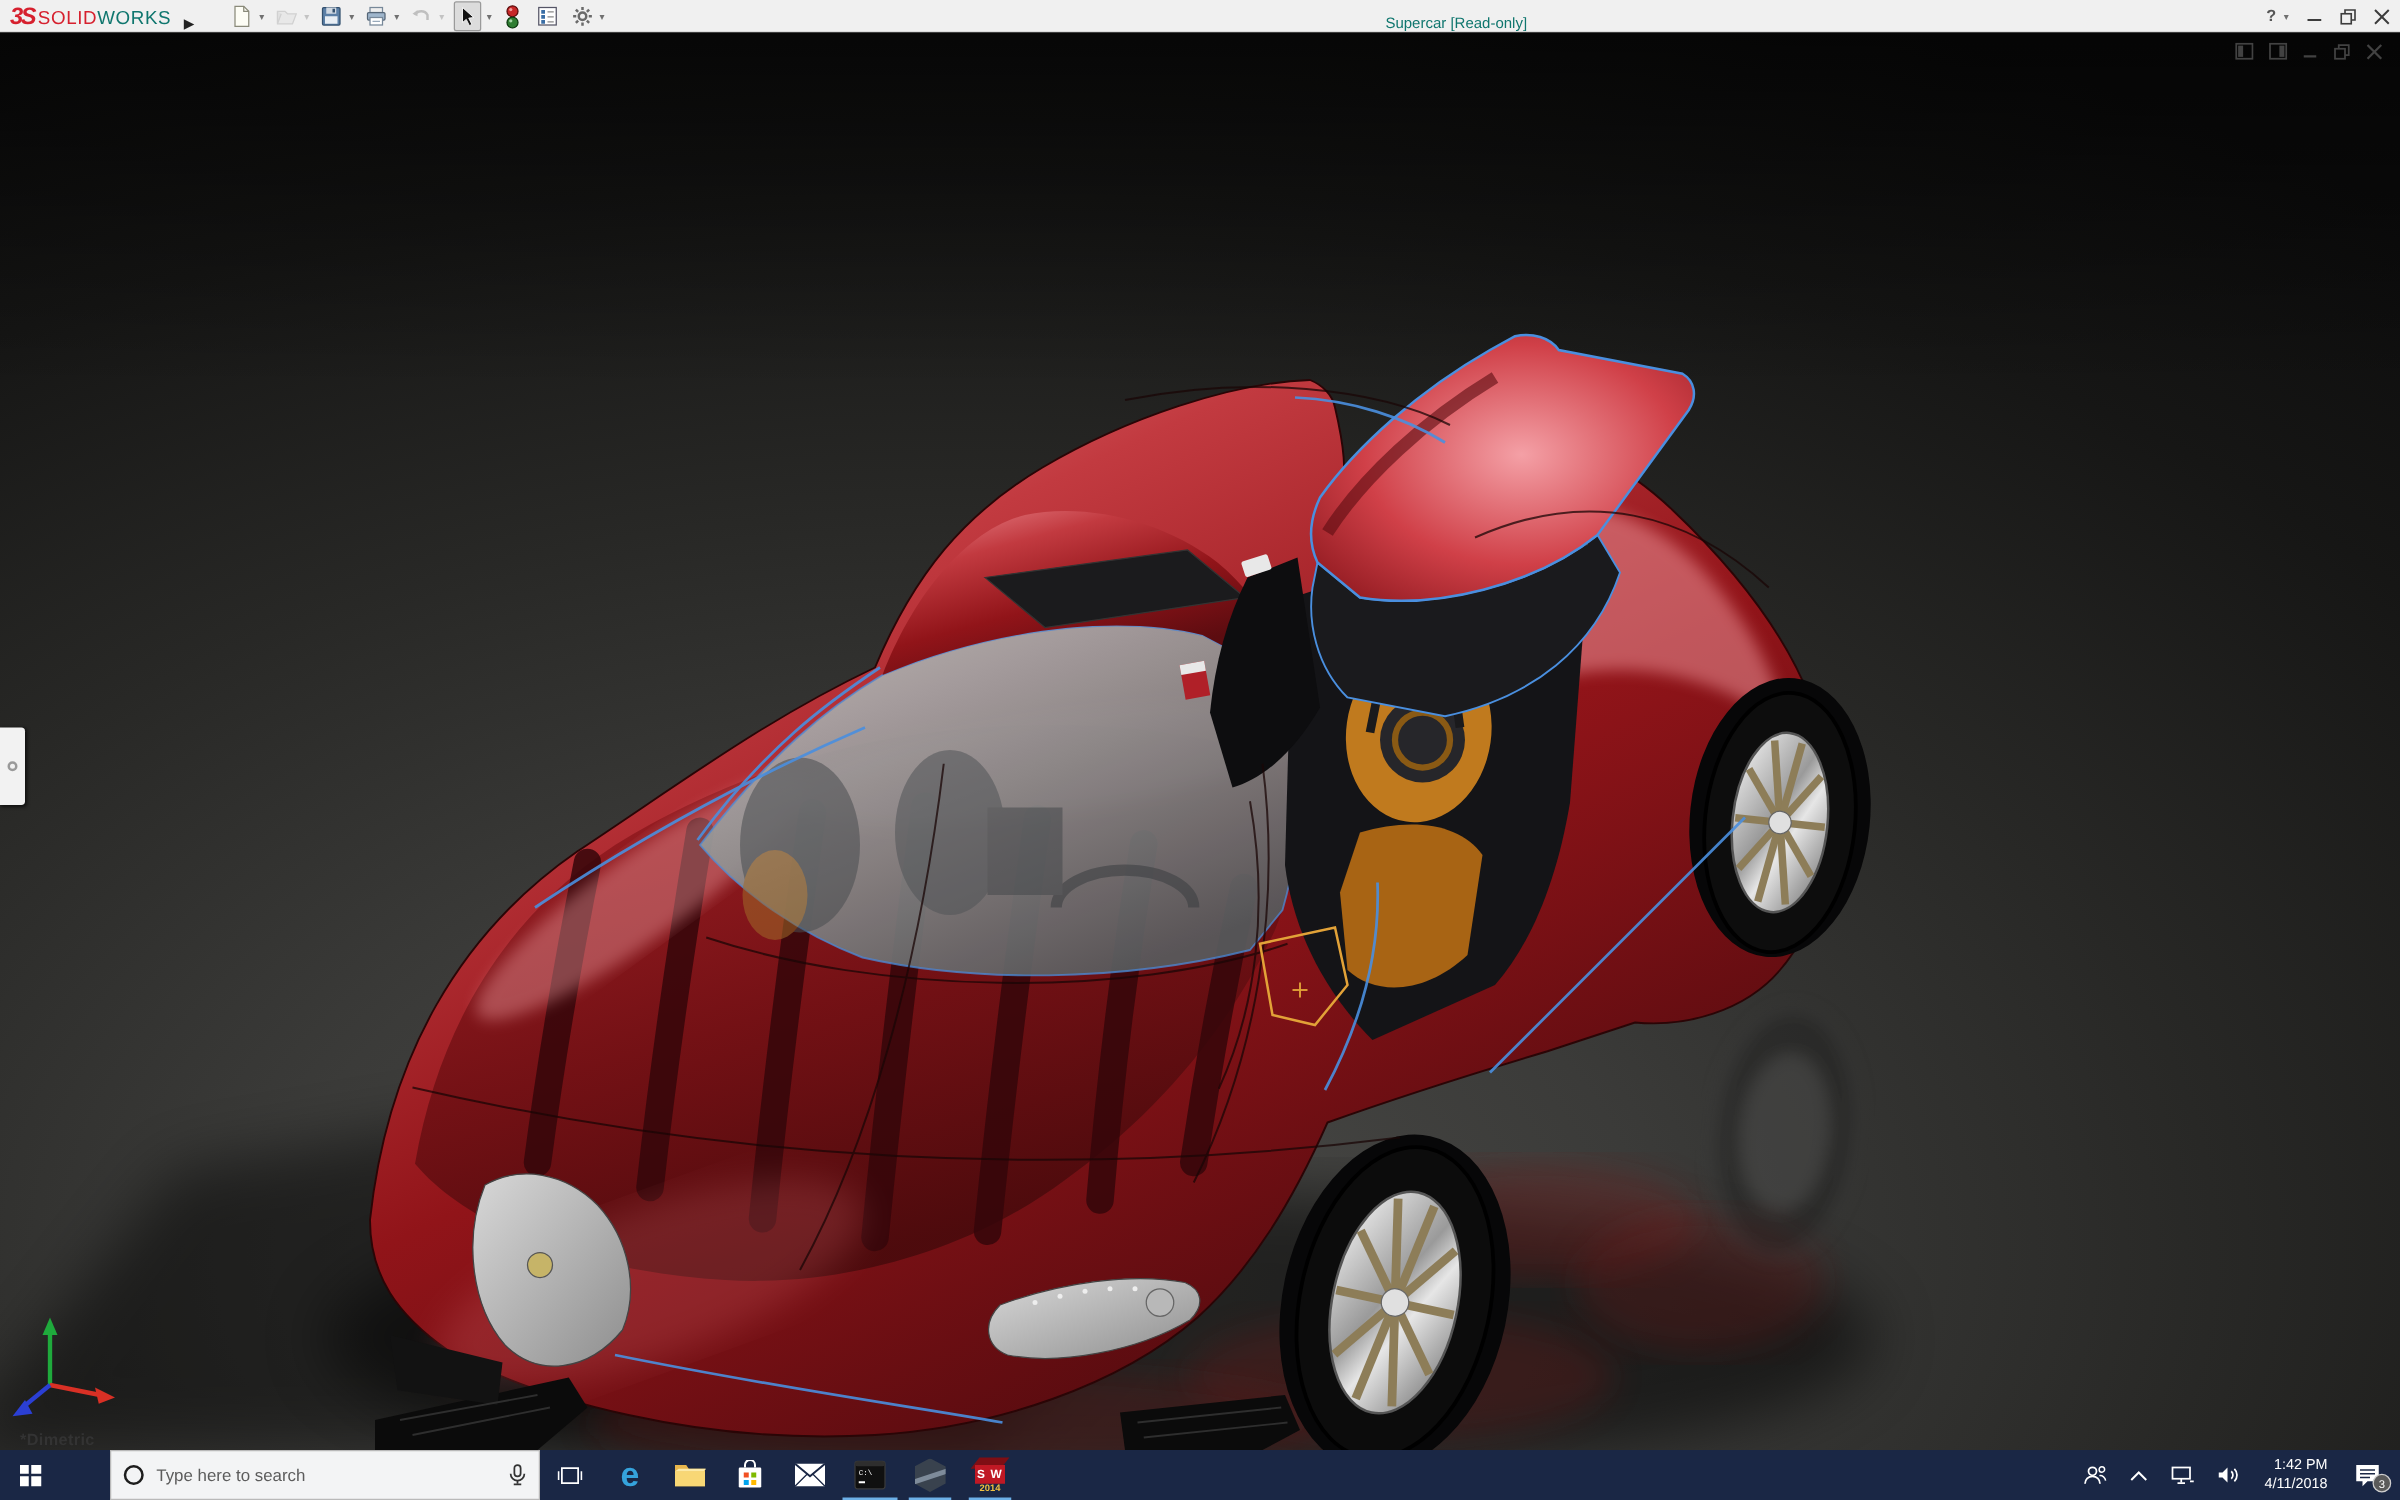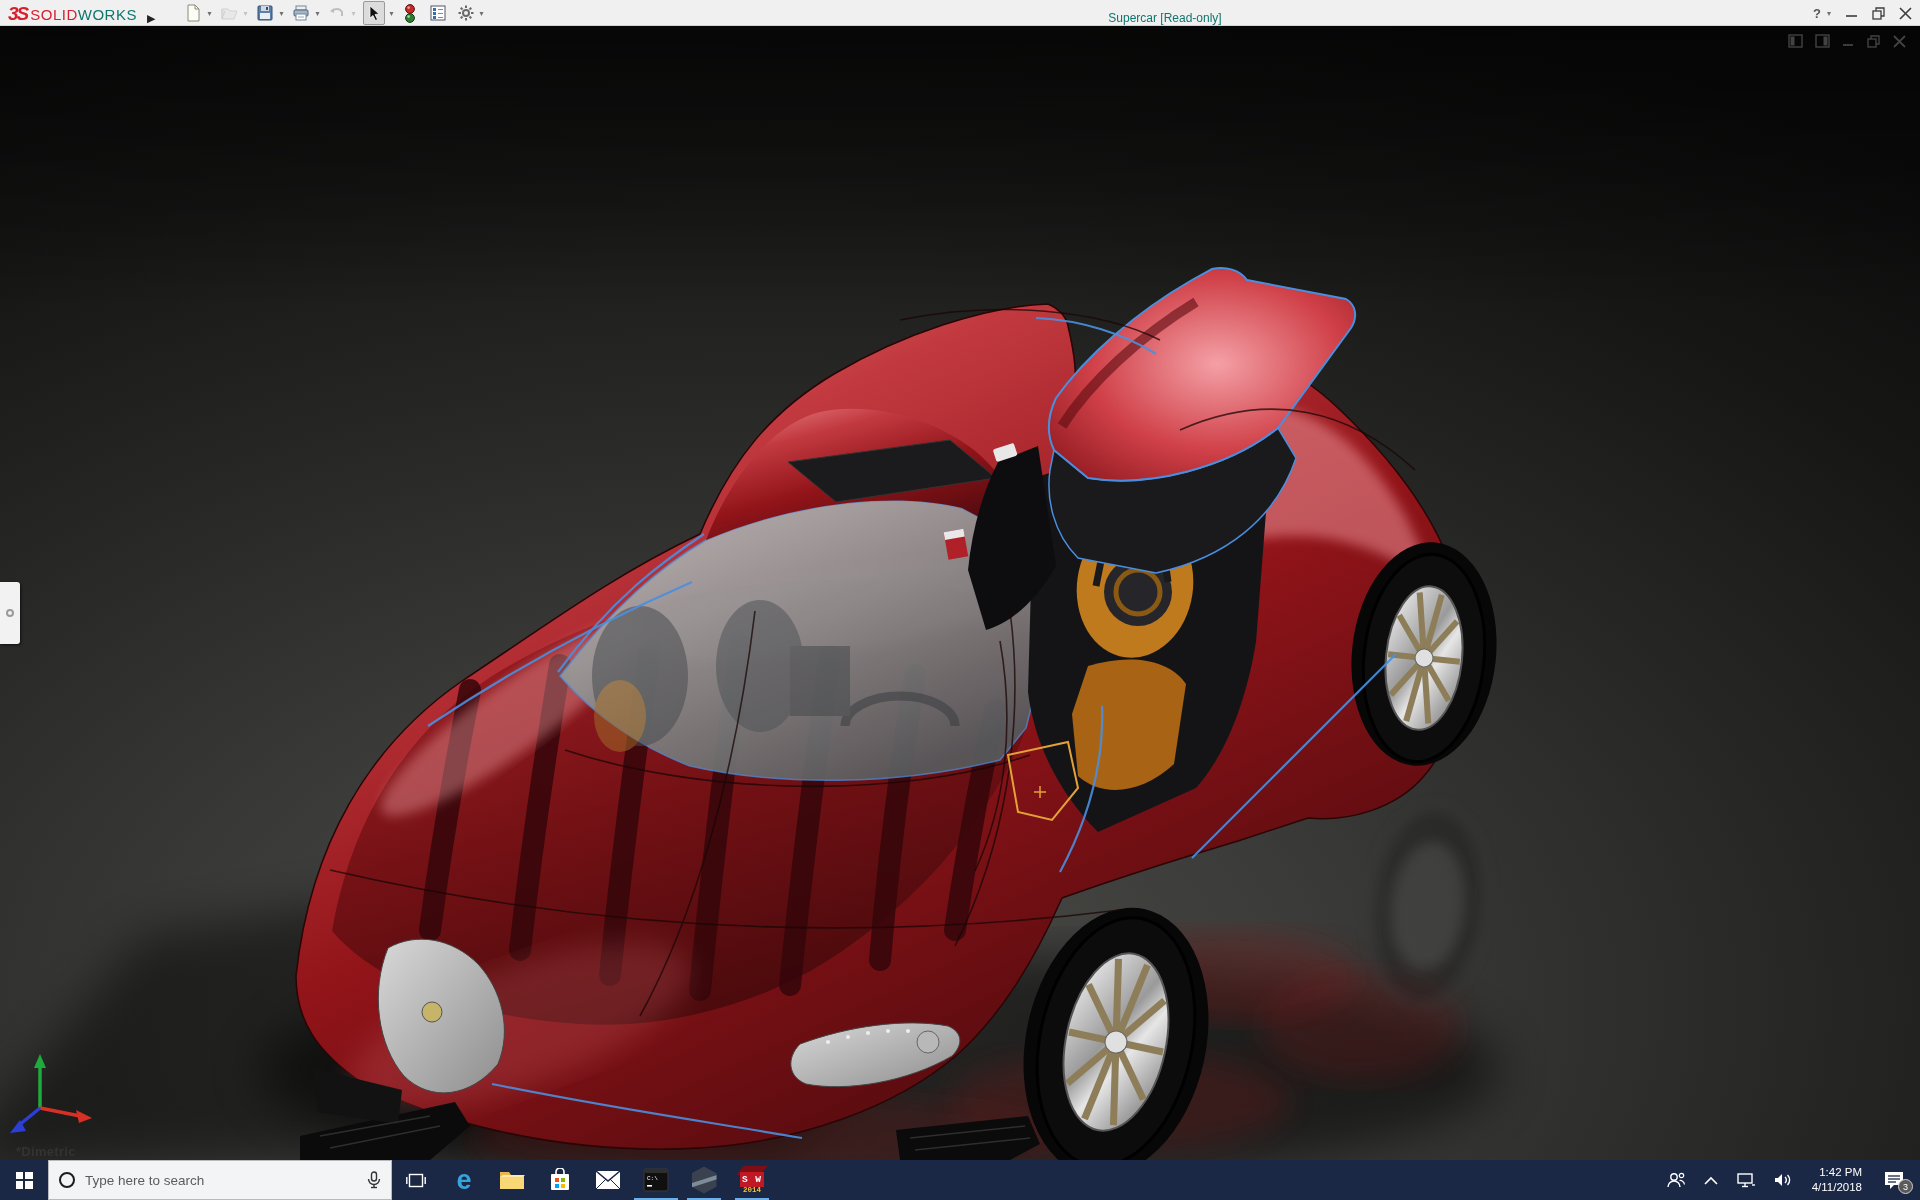--- a/index.html
+++ b/index.html
@@ -40,42 +40,42 @@
     display:flex; align-items:center; justify-content:center; }
   .left-tab .dot { width:8px; height:8px; border:2px solid #9a9a9a; border-radius:50%; }
   .orientation { position:absolute; left:16px; top:1118px; font-size:13px;
     font-weight:bold; color:#333; letter-spacing:.3px; }
 
   
   .taskbar { position:absolute; left:0; right:0; bottom:0; height:40px;
     background:var(--taskbar-bg,#1a2745); display:flex; align-items:stretch; }
   .tb-btn { display:flex; align-items:center; justify-content:center; width:48px; position:relative; }
   .search-box { width:344px; background:#f3f4f5; border:1px solid #b9b9b9;
-    display:flex; align-items:center; padding:0 10px; gap:10px; }
+    display:flex; align-items:center; padding:0 10px; gap:10px;margin-left:40px; }
   .cortana-ring { width:16px; height:16px; border:2.5px solid #1d1d1d; border-radius:50%; flex:none; }
   .search-input { flex:1; border:none; background:transparent; outline:none;
     font-size:13.5px; color:#444; font-family:"Liberation Sans",sans-serif; }
   .search-input::placeholder { color:#5c5c5c; opacity:1; }
   .runline { position:absolute; bottom:0; height:2.5px; background:var(--accent-underline,#6cb0e8);
     left:50%; transform:translateX(-50%); }
   .tray { margin-left:auto; display:flex; align-items:center; gap:4px; padding-right:6px; }
   .tray-btn { display:flex; align-items:center; justify-content:center; height:40px; padding:0 7px; position:relative; }
   .clock { text-align:right; color:#fff; font-size:11.5px; line-height:1.3; padding:0 8px; }
   .badge { position:absolute; right:1px; bottom:6px; width:15px; height:15px; background:#5a5a5a;
     border:1px solid #cfcfcf; border-radius:50%; color:#fff; font-size:9px;
     display:flex; align-items:center; justify-content:center; }
   
   .win-flag { width:17px; height:17px; display:grid; grid-template-columns:1fr 1fr; grid-template-rows:1fr 1fr; gap:2px; }
   .win-flag span { background:#fff; }
   .edge-e { color:#35a3dc; font-size:27px; font-weight:bold; line-height:1; }
   .hexagon { width:25px; height:27px; background:#39424e; position:relative; overflow:hidden;
     clip-path:polygon(50% 0,100% 25%,100% 75%,50% 100%,0 75%,0 25%); }
   .hexagon i { position:absolute; left:-4px; top:12px; width:34px; height:4px;
     background:#7e8b9a; transform:rotate(-18deg); }
-  .sw-cube { position:relative; width:30px; height:30px;font-family:Liberation Mono, monospace; }
+  .sw-cube { position:relative; width:30px; height:30px; }
   .sw-top { position:absolute; left:3px; top:1px; width:24px; height:9px;
     background:#7e0e14; transform:skewX(-38deg); }
   .sw-face { position:absolute; left:3px; top:7px; width:24px; height:15px; background:#c01824;
     color:#fff; font-size:9.5px; font-weight:bold; display:flex; align-items:center;
     justify-content:center; letter-spacing:1px; }
   .sw-year { position:absolute; left:3px; top:21px; width:24px; text-align:center;
     color:#f0c040; font-size:7.5px; font-weight:bold; }
 </style>
 </head>
 <body>

